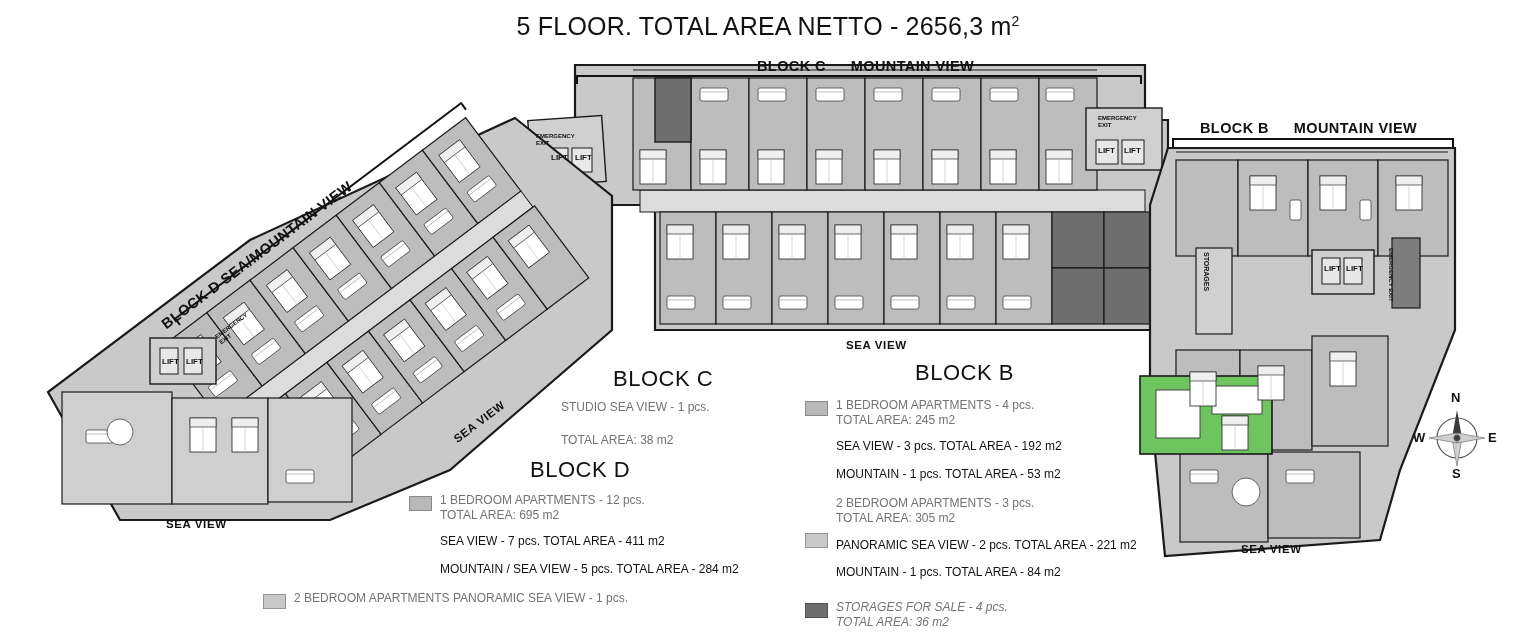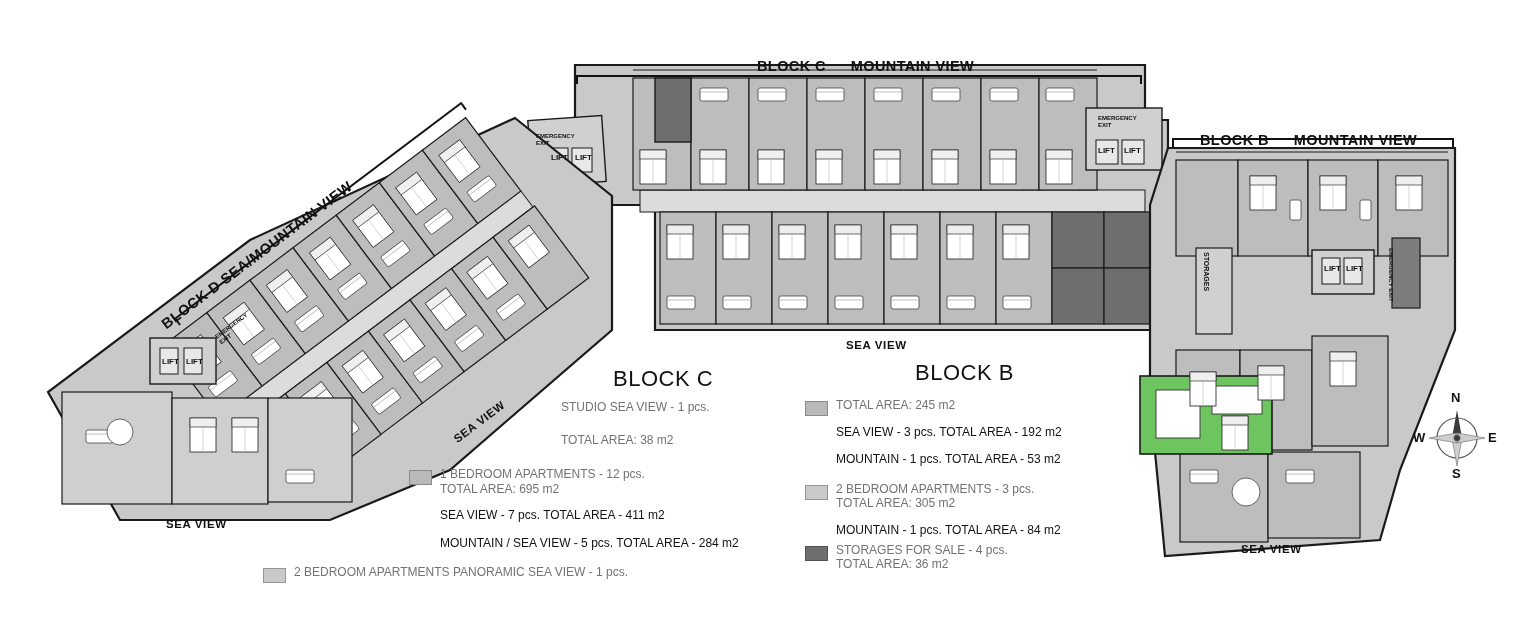--- a/index.html
+++ b/index.html
@@ -137,20 +137,23 @@
     font-size: 13px;
     font-weight: bold;
     color: #111;
   }
 </style>
 </head>
 <body>
 
 <div class="root">
 
+  <div class="title">
+    <span>5 FLOOR. TOTAL AREA NETTO - 2656,3 m</span><sup>2</sup>
+  </div>
 
   <svg class="plan" viewBox="0 0 1536 635" xmlns="http://www.w3.org/2000/svg">
     <defs>
       <pattern id="hatch" width="6" height="6" patternTransform="rotate(45)" patternUnits="userSpaceOnUse">
         <rect width="6" height="6" fill="#cfcfcf"></rect>
         <line x1="0" y1="0" x2="0" y2="6" stroke="#9a9a9a" stroke-width="1"></line>
       </pattern>
       <g id="bed">
         <rect x="0" y="0" width="26" height="34" fill="#ffffff" stroke="#333" stroke-width="0.9"></rect>
         <rect x="0" y="0" width="26" height="9" fill="#efefef" stroke="#333" stroke-width="0.7"></rect>
@@ -384,21 +387,21 @@
     </g>
   </svg>
 
   <div class="blk-head" style="left:757px; top:58px;">
     <span>BLOCK C</span>
     <span style="display:inline-block;width:16px"></span>
     <span>MOUNTAIN VIEW</span>
   </div>
   <div class="bracket" style="left:576px; top:75px; width:566px;"></div>
 
-  <div class="blk-head" style="left:1200px; top:132px;">
+  <div class="blk-head" style="left:1200px; top:120px;">
     <span>BLOCK B</span>
     <span style="display:inline-block;width:16px"></span>
     <span>MOUNTAIN VIEW</span>
   </div>
   <div class="bracket" style="left:1172px; top:138px; width:282px;"></div>
 
   <div class="rot-label" style="left:168px; top:316px; transform: rotate(-37deg);">BLOCK D    SEA/MOUNTAIN VIEW</div>
   <div class="bracket" style="left:175px; top:318px; width:360px; transform: rotate(-37deg); transform-origin: left bottom;"></div>
 
   <div class="view-label" style="left:846px; top:339px;">SEA VIEW</div>
@@ -436,20 +439,21 @@
     <span class="ltr" style="left:-1px; top:38px;">W</span>
   </div>
 
   <div class="abs" style="left:561px; top:366px;">
     <div class="legend-title" style="margin-left:52px;">BLOCK C</div>
     <div class="legend-main" style="margin-top:8px;">STUDIO SEA VIEW - 1 pcs.</div>
     <div class="legend-main" style="margin-top:18px;">TOTAL AREA: 38 m2</div>
   </div>
 
   <div class="abs" style="left:263px; top:457px; width:520px;">
+    <div class="legend-title" style="margin-left:267px;">BLOCK D</div>
 
     <div class="legend-row" style="margin-top:10px; margin-left:146px;">
       <div class="swatch" style="background:#b9b9b9;"></div>
       <div>
         <div class="legend-main">1 BEDROOM APARTMENTS - 12 pcs.</div>
         <div class="legend-main">TOTAL AREA: 695 m2</div>
         <div class="legend-sub">SEA VIEW - 7 pcs. TOTAL AREA - 411 m2</div>
         <div class="legend-sub">MOUNTAIN / SEA VIEW - 5 pcs. TOTAL AREA - 284 m2</div>
       </div>
     </div>
@@ -461,36 +465,38 @@
       </div>
     </div>
   </div>
 
   <div class="abs" style="left:805px; top:360px; width:520px;">
     <div class="legend-title" style="margin-left:110px;">BLOCK B</div>
 
     <div class="legend-row" style="margin-top:12px;">
       <div class="swatch" style="background:#b9b9b9;"></div>
       <div>
+        <div class="legend-main">1 BEDROOM APARTMENTS - 4 pcs.</div>
         <div class="legend-main">TOTAL AREA: 245 m2</div>
         <div class="legend-sub">SEA VIEW - 3 pcs. TOTAL AREA - 192 m2</div>
         <div class="legend-sub">MOUNTAIN - 1 pcs. TOTAL AREA - 53 m2</div>
       </div>
     </div>
 
-    <div class="legend-row" style="margin-top:14px;">
+    <div class="legend-row" style="margin-top:14px;align-items:center;">
       <div class="swatch" style="background:#c9c9c9;"></div>
       <div>
         <div class="legend-main">2 BEDROOM APARTMENTS - 3 pcs.</div>
         <div class="legend-main">TOTAL AREA: 305 m2</div>
+        <div class="legend-sub">PANORAMIC SEA VIEW - 2 pcs. TOTAL AREA - 221 m2</div>
         <div class="legend-sub">MOUNTAIN - 1 pcs. TOTAL AREA - 84 m2</div>
       </div>
     </div>
 
-    <div class="legend-row" style="margin-top:4px;">
+    <div class="legend-row" style="margin-top:19px;font-style:italic;">
       <div class="swatch" style="background:#6e6e6e;"></div>
       <div>
         <div class="legend-main">STORAGES FOR SALE - 4 pcs.</div>
         <div class="legend-main">TOTAL AREA: 36 m2</div>
       </div>
     </div>
   </div>
 
 </div>
 

